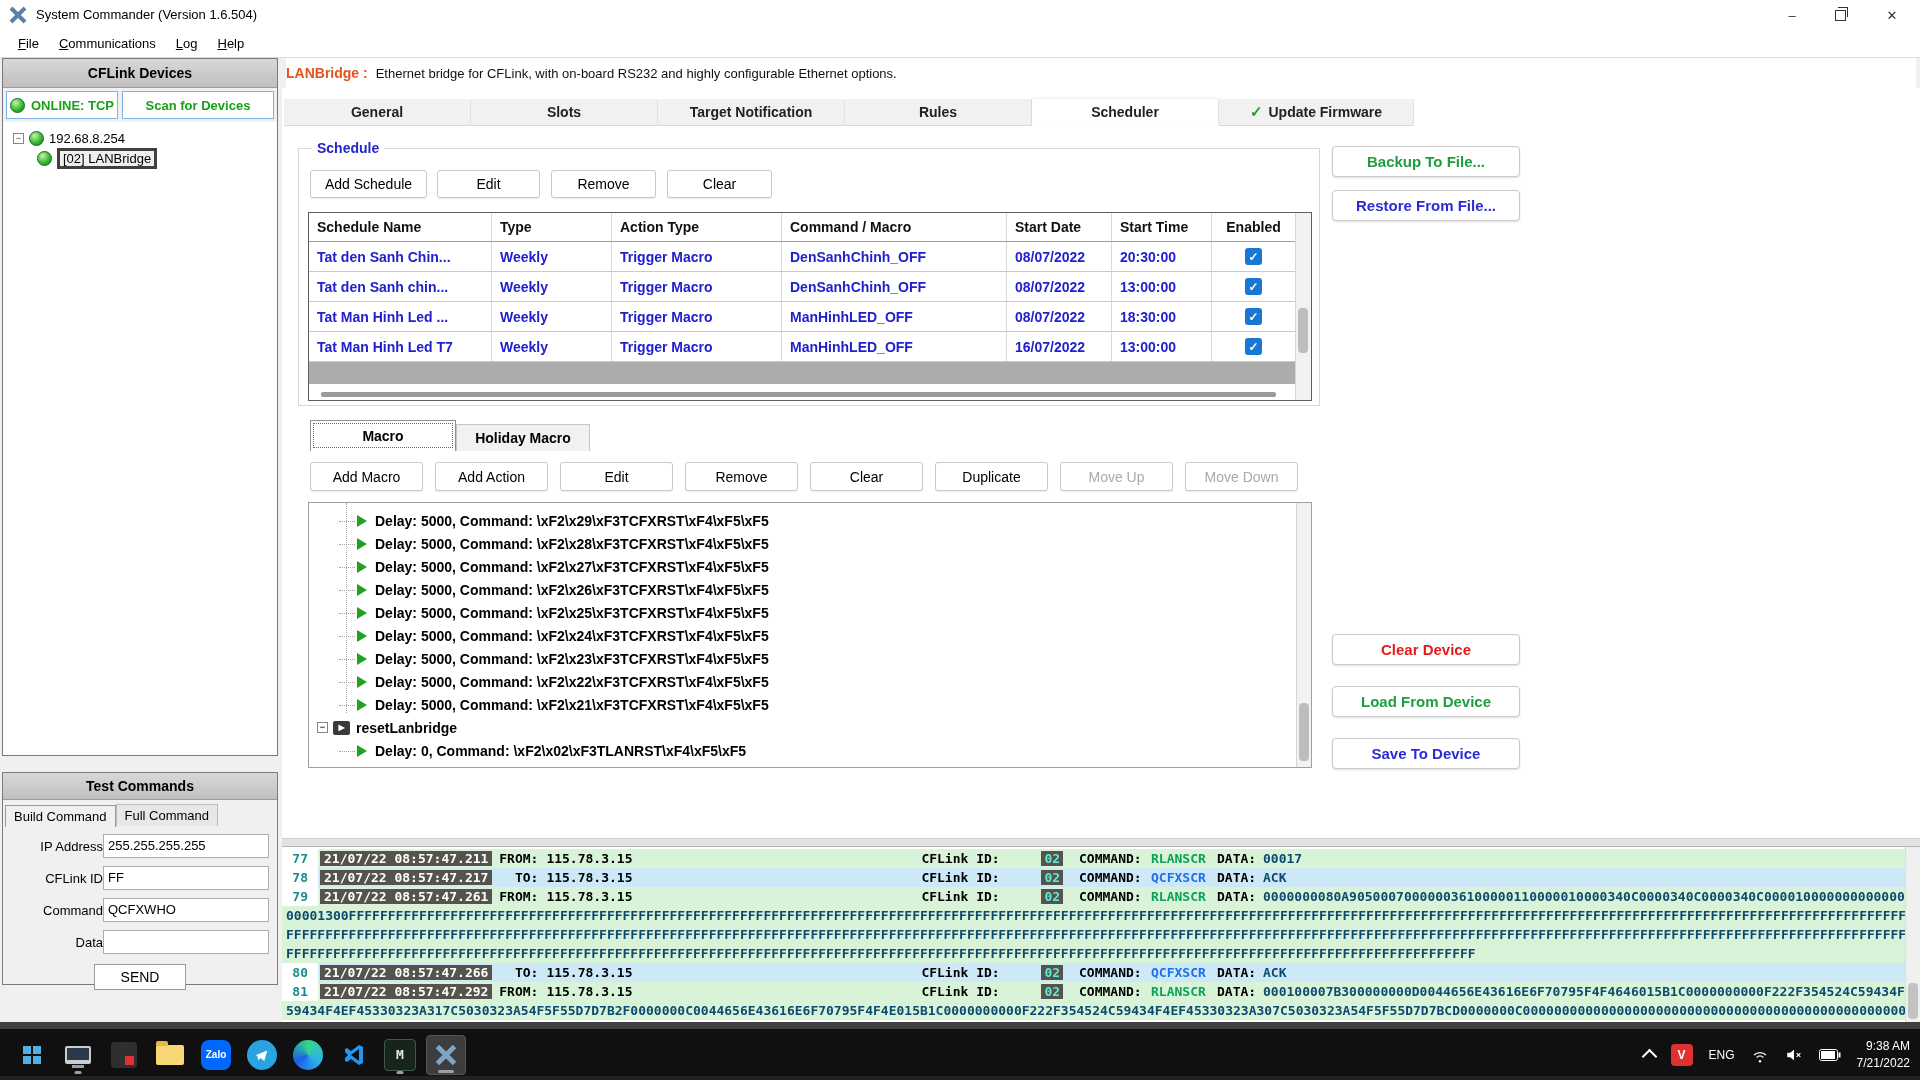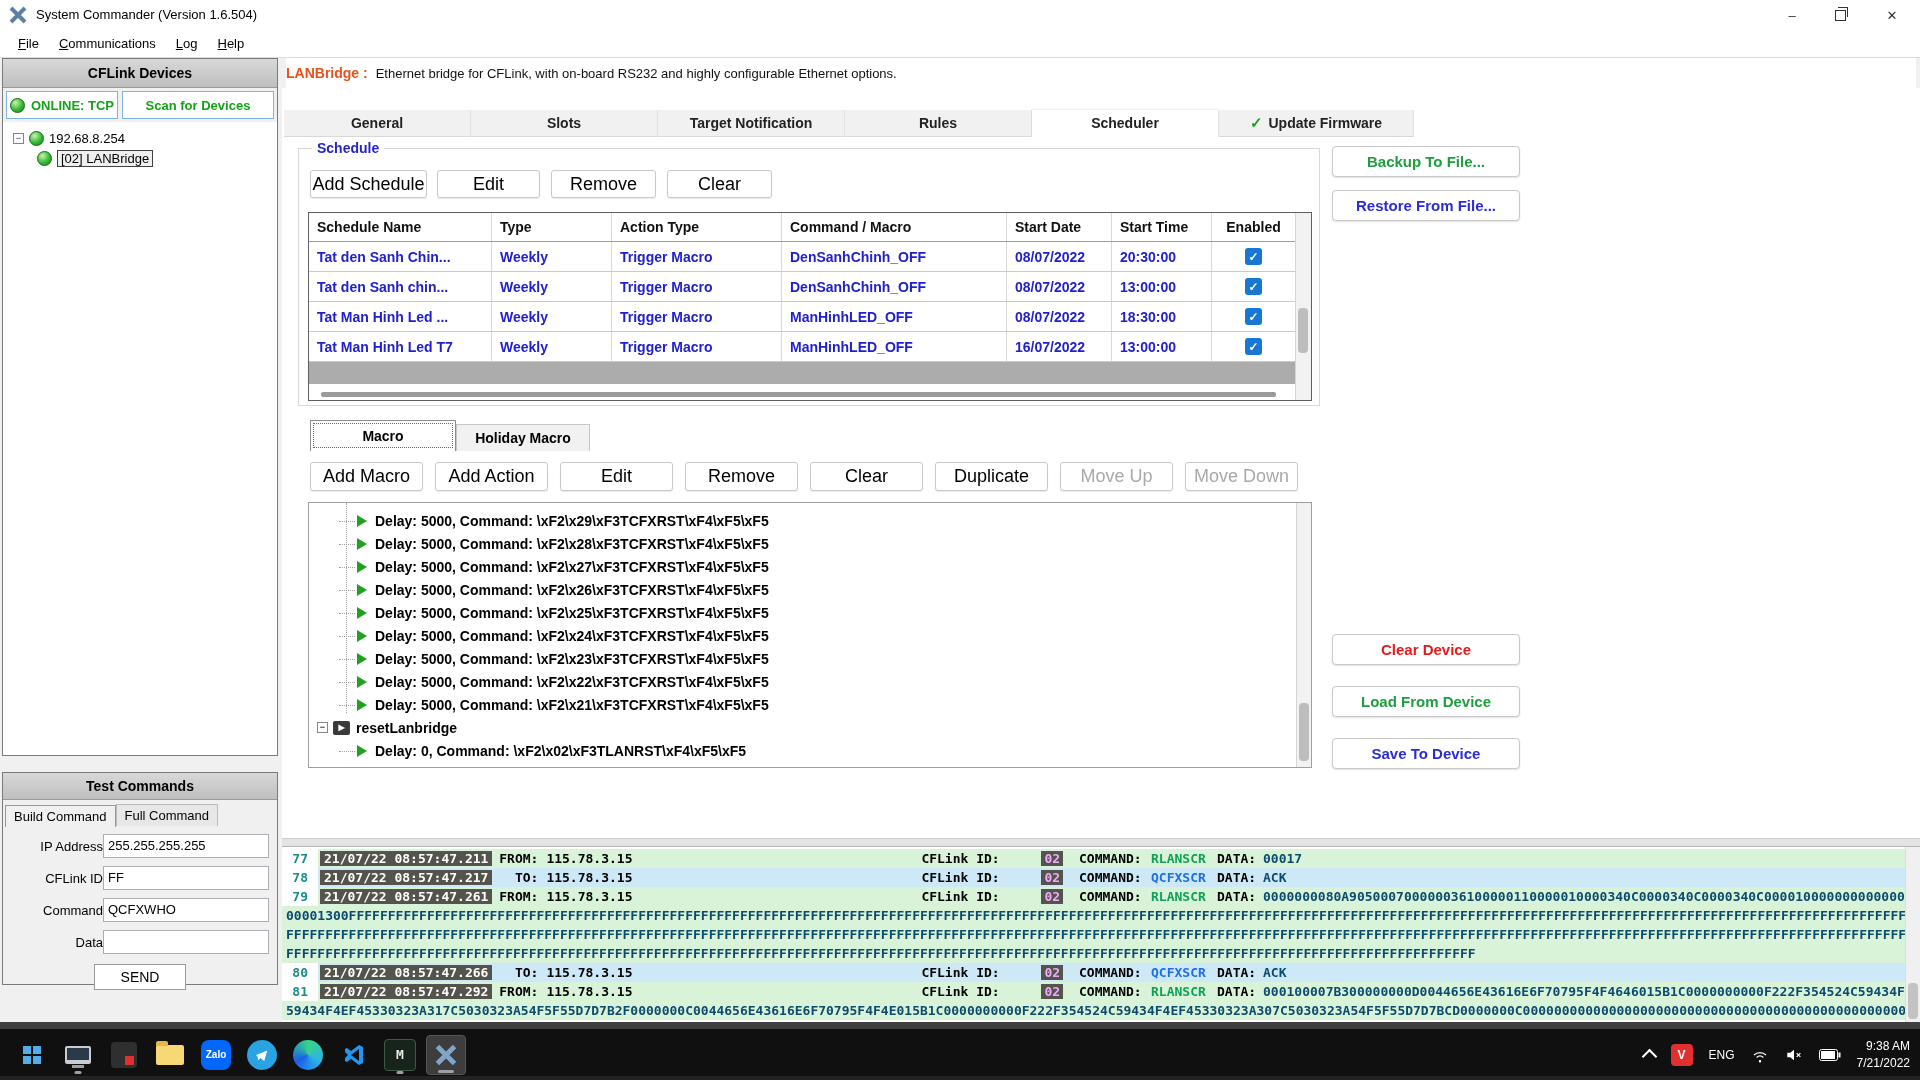--- a/index.html
+++ b/index.html
@@ -28,49 +28,49 @@
   .pillbtn{background:#FFF;border:1px solid #7CB3E8;height:28px;display:flex;align-items:center;justify-content:center;
            gap:6px;font-weight:bold;font-size:13px;color:#15A315;box-sizing:border-box;}
   .online{width:112px;} .scan{flex:1;}
   .sphere{width:13px;height:13px;border-radius:50%;border:1px solid #156515;
           background:radial-gradient(circle at 35% 30%, #C8F5A8, #37B837 55%, #1B7D1B);}
   .tree{padding:6px 0 0 10px;background:#FFF;}
   .tree-row{display:flex;align-items:center;gap:5px;height:20px;font-size:13px;}
   .expbox{width:11px;height:11px;border:1px solid #848484;background:#FFF;display:flex;align-items:center;justify-content:center;
           font-size:9px;line-height:9px;color:#333;box-sizing:border-box;}
   .tree-child{margin-left:24px;}
-  .sel{background:#EFEFEF;padding:0 3px;border:1px solid #404040;}
+  .sel{background:#EFEFEF;padding:0 3px;border:3px solid #404040;}
 
   
   .testpanel{left:2px;top:772px;width:276px;height:213px;background:#F0F0F0;border:1px solid #7A7A7A;box-sizing:border-box;}
   .tc-tabs{display:flex;align-items:flex-end;height:24px;margin-top:2px;padding-left:2px;}
   .tc-tab{font-size:13px;padding:3px 8px;border:1px solid #BBB;border-bottom:none;background:#E7E7E7;}
   .tc-tab.active{background:#F0F0F0;font-size:13px;border-color:#999;position:relative;top:1px;}
   .tc-row{display:flex;align-items:center;margin:8px 8px 0 4px;}
   .tc-label{width:96px;text-align:right;font-size:13px;}
   .tc-input{flex:1;height:22px;background:#FFF;border:1px solid #ABADB3;font-size:13px;line-height:22px;padding:0 4px;
             white-space:nowrap;overflow:hidden;}
   .sendbtn{display:block;margin:10px auto 0 auto;width:92px;height:26px;background:#FFF;border:1px solid #9A9A9A;
            font-size:14px;text-align:center;line-height:24px;box-sizing:border-box;}
 
   
   .descbar{left:286px;top:58px;width:1630px;height:30px;background:#FFF;display:flex;align-items:center;gap:8px;}
   .devname{color:#E8511E;font-weight:bold;font-size:14px;}
   .devdesc{font-size:13px;color:#111;}
   .mainbg{left:282px;top:88px;width:1638px;height:750px;background:#FFF;}
-  .tabstrip{left:284px;top:110px;height:27px;display:flex;}
+  .tabstrip{left:284px;top:99px;height:27px;display:flex;}
   .mtab{width:187px;height:27px;display:flex;align-items:center;justify-content:center;font-weight:bold;font-size:14px;
         background:#F1F1F1;border-right:1px solid #E2E2E2;border-bottom:1px solid #D8D8D8;box-sizing:border-box;color:#222;}
   .mtab.active{background:#FFF;border-bottom:1px solid #FFF;box-shadow:0 -1px 2px rgba(0,0,0,0.08);}
   .fwcheck{color:#18A018;font-weight:bold;margin-right:6px;font-size:15px;}
 
   
   .groupbox{left:298px;top:148px;width:1022px;height:258px;border:1px solid #D8D8D8;box-sizing:border-box;}
   .grouplabel{left:312px;top:140px;background:#FFF;padding:0 5px;color:#2424C8;font-weight:bold;font-size:14px;}
-  .btn{background:#FFF;border:1px solid #C9C9C9;border-radius:3px;font-size:18px;display:flex;align-items:center;justify-content:center;
+  .btn{background:#FFF;border:1px solid #C9C9C9;border-radius:3px;font-size:14px;display:flex;align-items:center;justify-content:center;
        box-shadow:0 1px 1px rgba(0,0,0,0.08);box-sizing:border-box;}
   .btn.disabled{color:#A9A9A9;}
   .sb-add{left:310px;top:170px;width:117px;height:28px;}
   .sb-edit{left:437px;top:170px;width:103px;height:28px;}
   .sb-remove{left:551px;top:170px;width:105px;height:28px;}
   .sb-clear{left:667px;top:170px;width:105px;height:28px;}
 
   
   .table{left:308px;top:212px;width:1004px;height:189px;border:1px solid #5F5F5F;background:#FFF;box-sizing:border-box;overflow:hidden;}
   .trow{display:flex;height:29px;border-bottom:1px solid #CACACA;}
@@ -112,21 +112,21 @@
   .logpanel{left:282px;top:846px;width:1638px;height:176px;background:#FFF;border-top:1px solid #B5B5B5;overflow:hidden;
             font-family:"DejaVu Sans Mono",monospace;font-size:13px;font-weight:bold;}
   .log-row{position:absolute;left:0;right:14px;height:19px;display:flex;align-items:center;white-space:nowrap;overflow:hidden;}
   .ln{width:26px;text-align:right;color:#1B8C8C;background:#FFF;padding-right:10px;flex:none;}
   .lbody{flex:1;height:19px;display:flex;align-items:center;overflow:hidden;}
   .bg-from{background:#D8F3D8;} .bg-to{background:#CDE9F8;}
   .ts{background:#55544C;color:#FFF;padding:0 4px;margin:0 6px 0 2px;flex:none;}
   .dir{display:inline-block;width:40px;text-align:right;flex:none;}
   .ip{display:inline-block;width:375px;margin-left:8px;flex:none;}
   .idl{display:inline-block;width:120px;flex:none;}
-  .idc{background:#55544C;color:#f0abfc;padding:0 3px;flex:none;}
+  .idc{background:#55544C;color:#5eead4;padding:0 3px;flex:none;}
   .cl{display:inline-block;width:72px;margin-left:16px;flex:none;}
   .cmdv{display:inline-block;width:66px;flex:none;}
   .c-green{color:#0FA058;} .c-blue{color:#1D6FE8;}
   .dl{display:inline-block;width:46px;flex:none;}
   .dv{color:#0c4a6e;overflow:hidden;}
   .log-wrap{padding-left:4px;}
   .logsb{position:absolute;right:0;top:0;bottom:0;width:14px;background:#F0F0F0;border-left:1px solid #DDD;}
   .logsb .thumb{position:absolute;left:2px;bottom:4px;width:10px;height:36px;background:#C3C3C3;border-radius:4px;}
   .bottomstrip{left:0;top:1022px;width:1920px;height:7px;background:#3F3F3F;}
 

